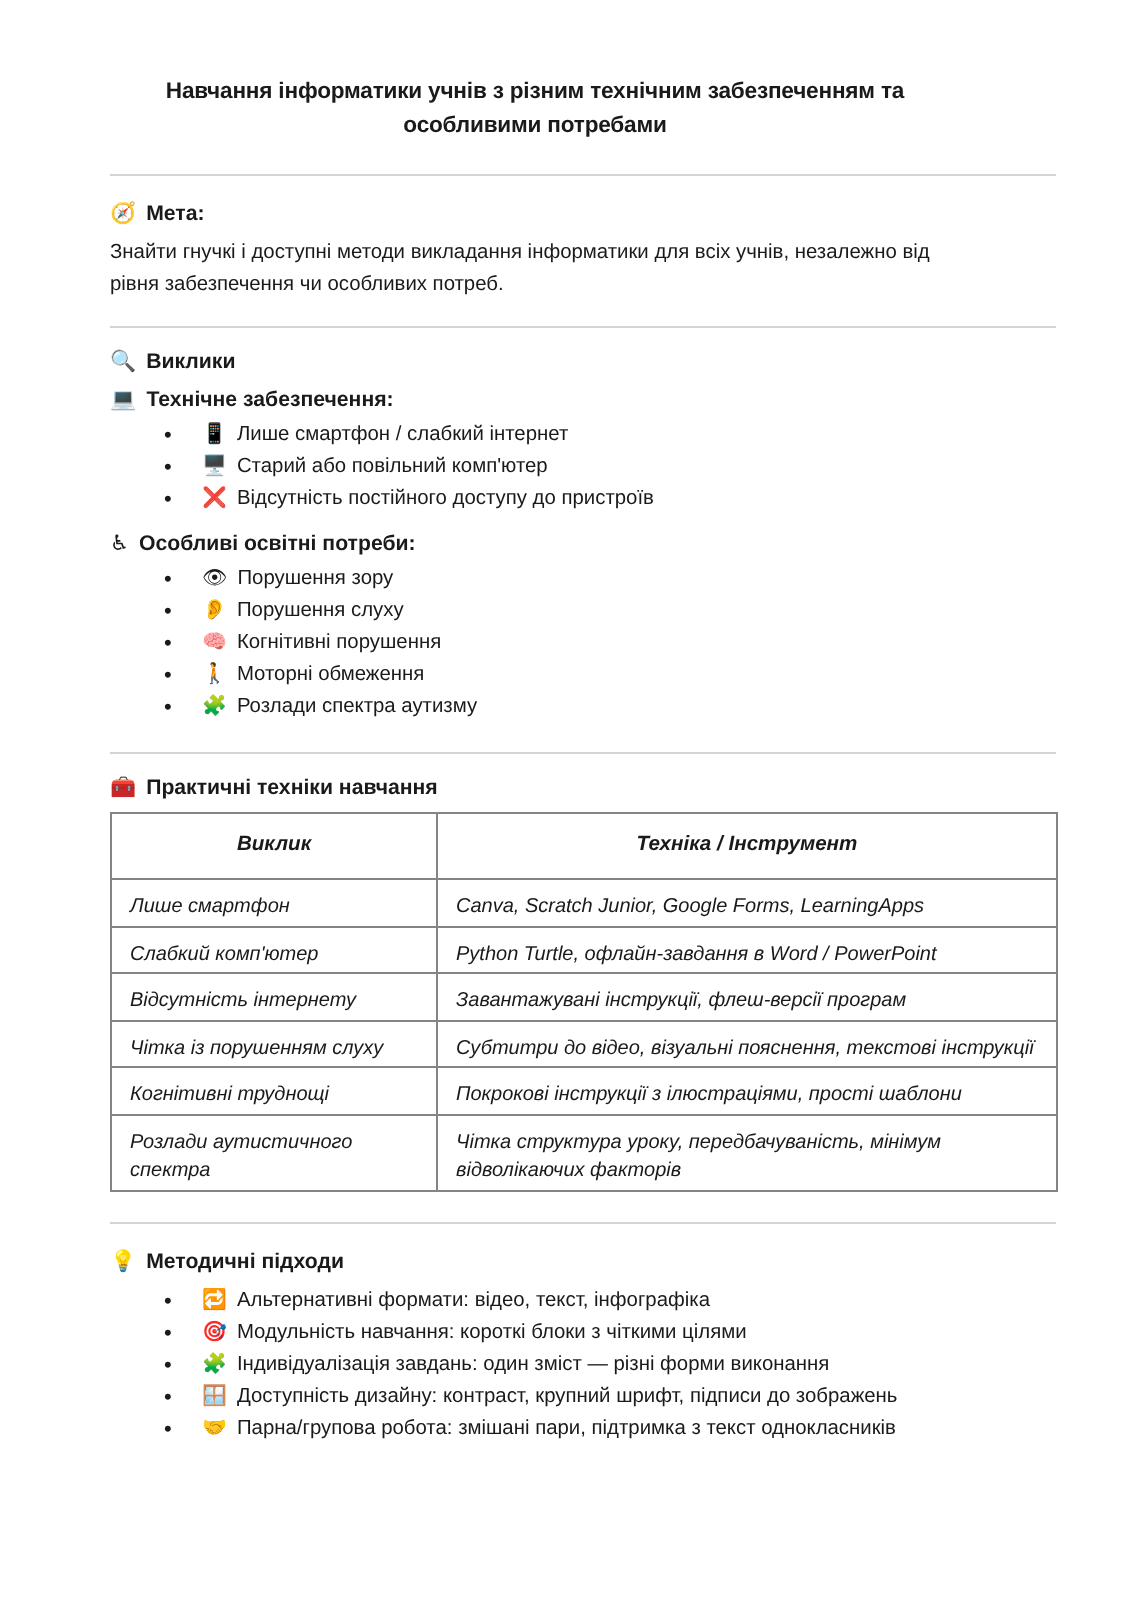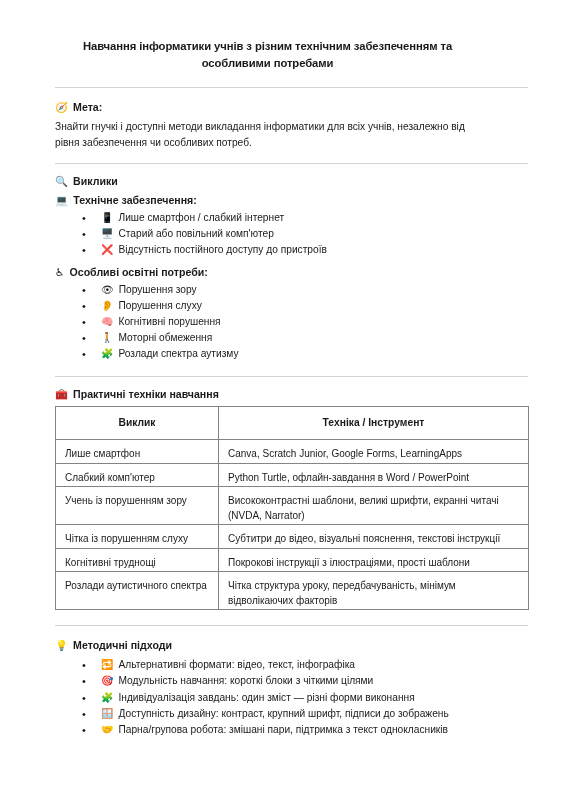--- a/index.html
+++ b/index.html
@@ -104,20 +104,21 @@
     table-layout: fixed;
   }
   table.tech-table th,
   table.tech-table td {
     border: 1px solid #848484;
     padding: 7px 9px 1px 9px;
     font-size: 10px;
     line-height: 14.5px;
     vertical-align: top;
     text-align: left;
+    font-style: italic;
   }
   table.tech-table th {
     font-weight: bold;
     text-align: center;
     font-size: 10.3px;
     padding-top: 9px;
     padding-bottom: 9px;
   }
   table.tech-table col.c1 { width: 163px; }
   table.tech-table col.c2 { width: 310px; }
@@ -214,22 +215,22 @@
     <tbody>
       <tr>
         <td>Лише смартфон</td>
         <td>Canva, Scratch Junior, Google Forms, LearningApps</td>
       </tr>
       <tr>
         <td>Слабкий комп'ютер</td>
         <td>Python Turtle, офлайн-завдання в Word / PowerPoint</td>
       </tr>
       <tr>
-        <td>Учень із порушенням зору</td>
-        <td>Висококонтрастні шаблони, великі шрифти, екранні читачі (NVDA, Narrator)</td>
+        <td>Відсутність інтернету</td>
+        <td>Завантажувані інструкції, флеш-версії програм</td>
       </tr>
       <tr>
         <td>Чітка із порушенням слуху</td>
         <td>Субтитри до відео, візуальні пояснення, текстові інструкції</td>
       </tr>
       <tr>
         <td>Когнітивні труднощі</td>
         <td>Покрокові інструкції з ілюстраціями, прості шаблони</td>
       </tr>
       <tr>

